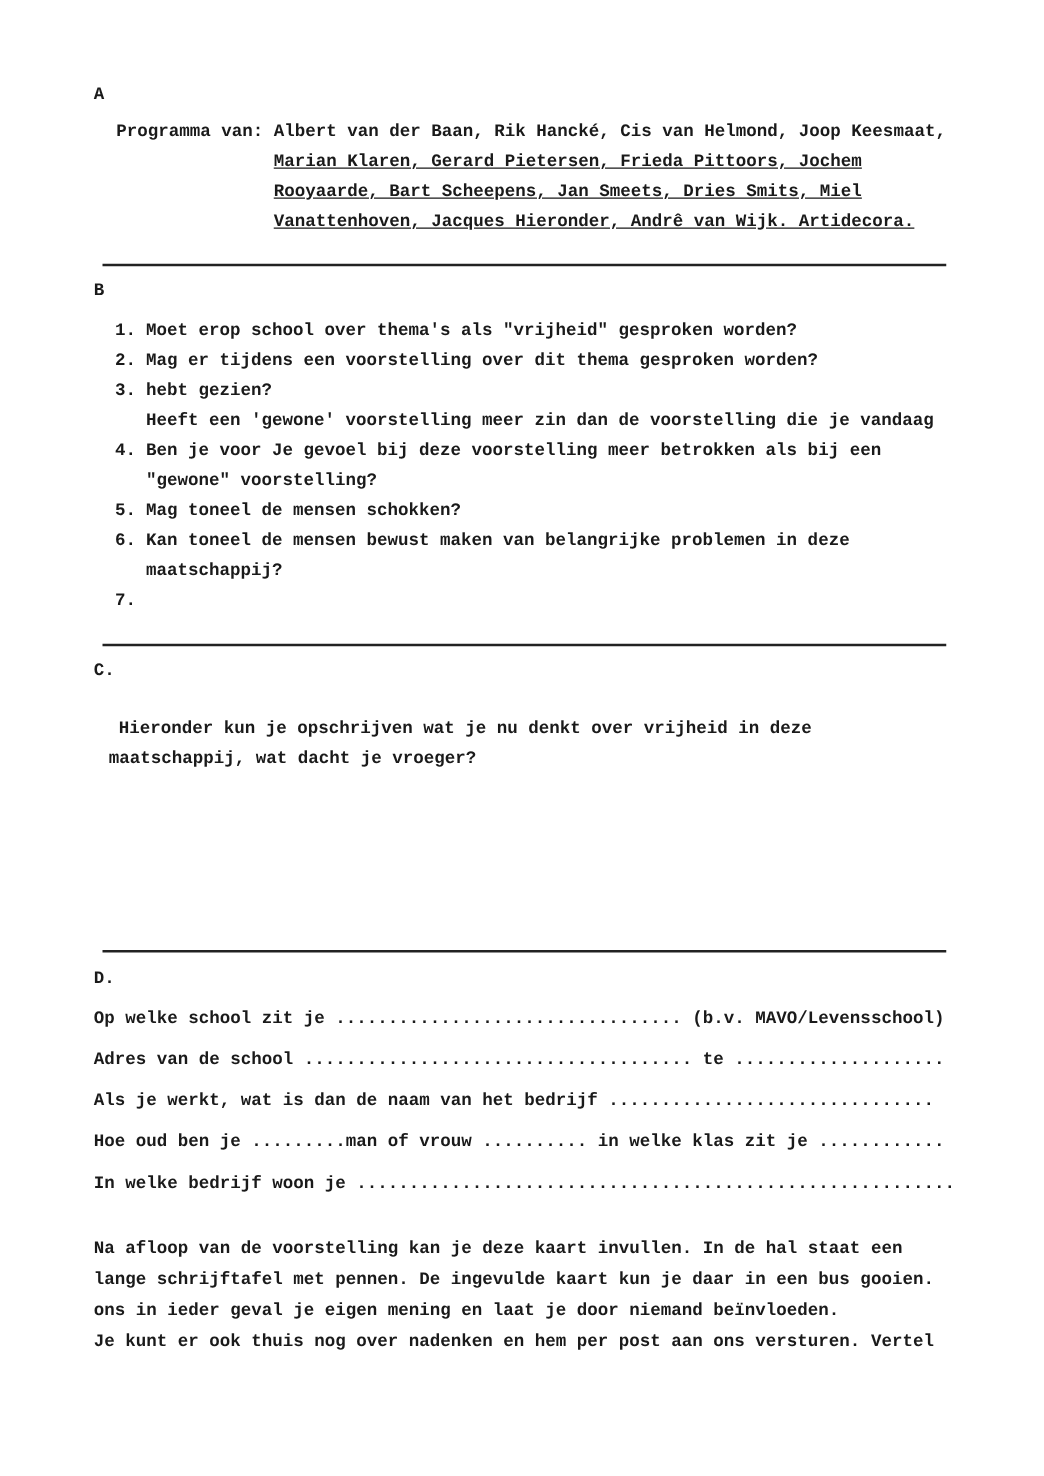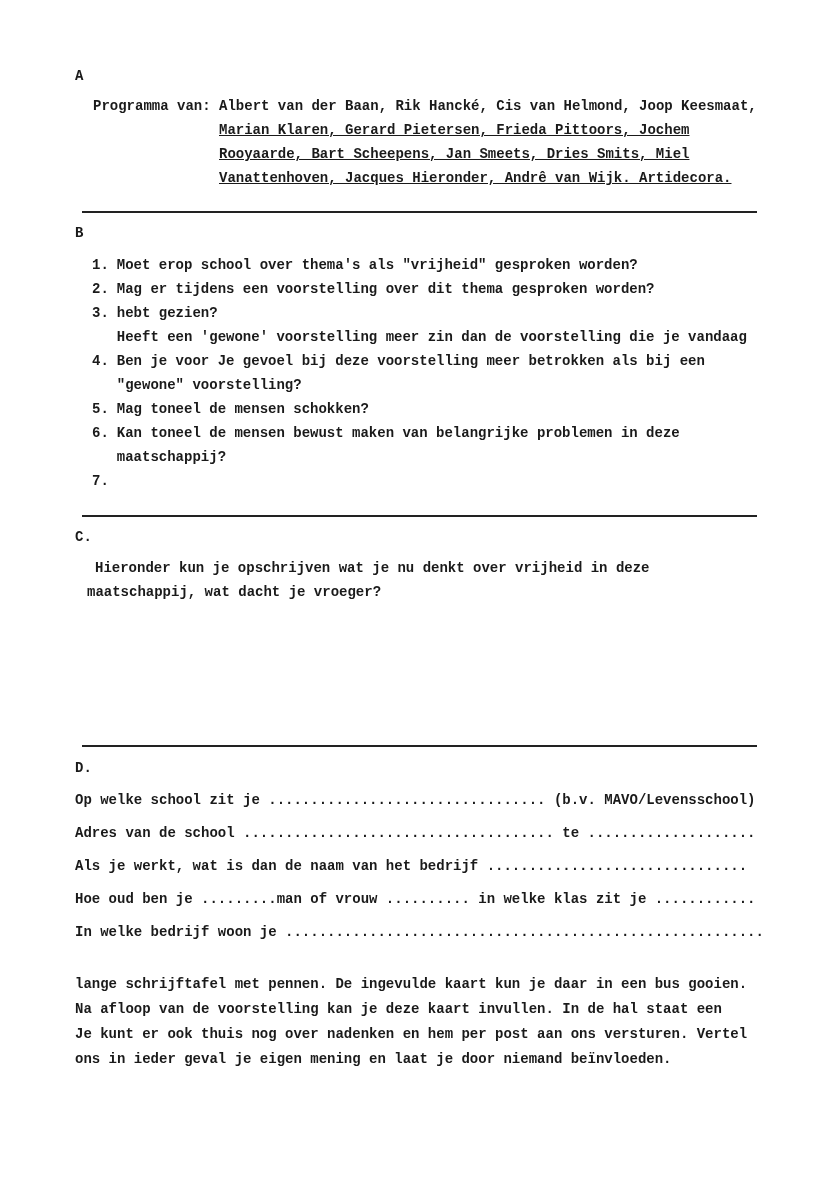--- a/index.html
+++ b/index.html
@@ -36,21 +36,21 @@
   .rule-2{margin-top:22px;}
   .rule-3{margin-top:141px;}
 
   .label-b{margin-top:8px;}
   .questions{margin-top:8px;}
   .q{display:flex;margin-left:17px;}
   .qnum{line-height:24px;white-space:pre;}
   .qtext{margin-left:8px;}
 
   .label-c{margin-top:8px;}
-  .c-text{margin-top:7px;margin-left:12px;}
+  .c-text{margin-top:22px;margin-left:12px;}
   .c-text .line-first{margin-left:8px;}
 
   .label-d{margin-top:9px;}
   .d-lines{margin-top:4px;}
   .d-line{line-height:33px;white-space:pre;}
 
   .footer{margin-top:23px;}
   .f-line{line-height:25px;white-space:pre;}
 </style>
 </head>
@@ -127,19 +127,19 @@
   <div class="sec-label label-d">D.</div>
   <div class="d-lines">
     <div class="d-line">Op welke school zit je ................................. (b.v. MAVO/Levensschool)</div>
     <div class="d-line">Adres van de school ..................................... te ....................</div>
     <div class="d-line">Als je werkt, wat is dan de naam van het bedrijf ...............................</div>
     <div class="d-line">Hoe oud ben je .........man of vrouw .......... in welke klas zit je ............</div>
     <div class="d-line">In welke bedrijf woon je .........................................................</div>
   </div>
 
   <div class="footer">
+    <div class="f-line">Na afloop van de voorstelling kan je deze kaart invullen. In de hal staat een</div>
     <div class="f-line">lange schrijftafel met pennen. De ingevulde kaart kun je daar in een bus gooien.</div>
-    <div class="f-line">Na afloop van de voorstelling kan je deze kaart invullen. In de hal staat een</div>
+    <div class="f-line">ons in ieder geval je eigen mening en laat je door niemand beïnvloeden.</div>
     <div class="f-line">Je kunt er ook thuis nog over nadenken en hem per post aan ons versturen. Vertel</div>
-    <div class="f-line">ons in ieder geval je eigen mening en laat je door niemand beïnvloeden.</div>
   </div>
 
 </div>
 
 </body></html>

